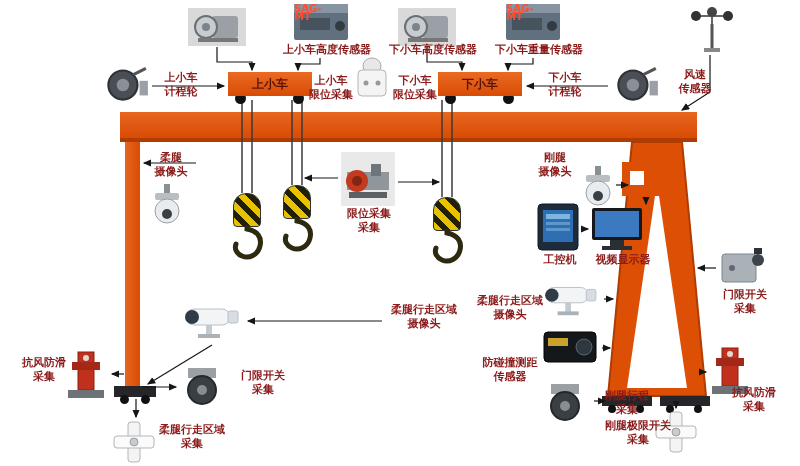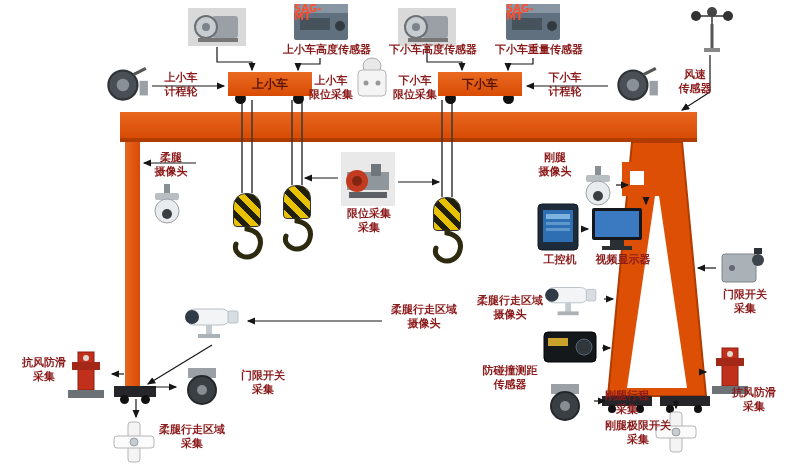--- a/index.html
+++ b/index.html
@@ -340,21 +340,21 @@
   <div class="lbl" style="left:334px;top:207px;width:70px">限位采集
 采集</div>
   <div class="lbl" style="left:538px;top:253px;width:44px">工控机</div>
   <div class="lbl" style="left:592px;top:253px;width:62px">视频显示器</div>
   <div class="lbl" style="left:716px;top:288px;width:58px">门限开关
 采集</div>
   <div class="lbl" style="left:384px;top:303px;width:80px">柔腿行走区域
 摄像头</div>
   <div class="lbl" style="left:470px;top:294px;width:80px">柔腿行走区域
 摄像头</div>
-  <div class="lbl" style="left:472px;top:364px;width:76px">防碰撞测距
+  <div class="lbl" style="left:472px;top:356px;width:76px">防碰撞测距
 传感器</div>
   <div class="lbl" style="left:16px;top:356px;width:56px">抗风防滑
 采集</div>
   <div class="lbl" style="left:234px;top:369px;width:58px">门限开关
 采集</div>
   <div class="lbl" style="left:598px;top:389px;width:58px">刚腿行程
 采集</div>
   <div class="lbl" style="left:726px;top:386px;width:56px">抗风防滑
 采集</div>
   <div class="lbl" style="left:150px;top:423px;width:84px">柔腿行走区域

